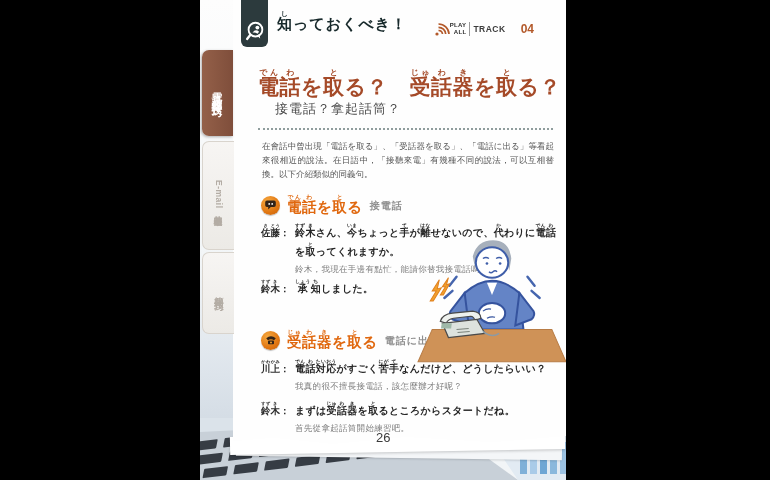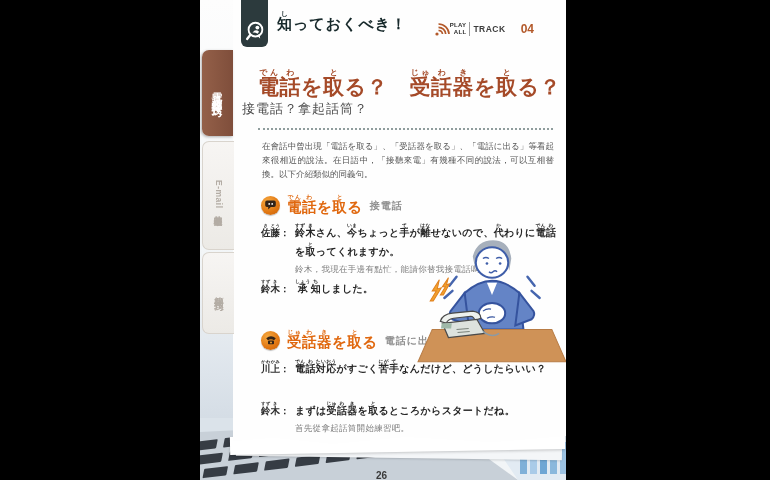--- a/index.html
+++ b/index.html
@@ -30,21 +30,21 @@
   .hdr-title{position:absolute;left:44px;top:10px;font-size:15px;font-weight:bold;color:#17292b;letter-spacing:1px;}
   .hdr-title rt{font-size:45%;font-weight:bold;}
   .audio{position:absolute;right:32px;top:21px;display:flex;align-items:center;gap:0;text-align:right;}
   .playall{font-size:6px;font-weight:bold;color:#2b2b2b;line-height:1.15;letter-spacing:.3px;}
   .adiv{width:1px;height:14px;background:#9a9a9a;margin:0 3px;}
   .track{font-size:8.5px;font-weight:bold;color:#3c3c3c;letter-spacing:.5px;}
   .tracknum{font-size:12px;font-weight:bold;color:#b3592a;margin-left:15px;}
   
   .ltitle{position:absolute;left:25px;top:57px;font-size:21px;font-weight:bold;color:#a54a28;letter-spacing:.5px;margin-top:11px;}
   .ltitle rt{font-size:38%;font-weight:bold;letter-spacing:0;}
-  .lsub{position:absolute;left:9px;top:100px;font-size:13px;color:#4a4a4a;letter-spacing:1px;}
+  .lsub{position:absolute;left:42px;top:100px;font-size:13px;color:#4a4a4a;letter-spacing:1px;}
   .dots{position:absolute;left:25px;right:13px;top:128px;border-top:2px dotted #8f9d9d;}
   .intro{position:absolute;left:29px;top:139px;width:292px;font-size:8.5px;line-height:1.65;color:#555;text-align:justify;}
   
   .sechead{position:absolute;display:flex;align-items:flex-end;gap:7px;}
   .sec1{left:28px;top:194px;} .sec2{left:28px;top:329px;}
   .sicon{width:19px;height:19px;border-radius:50%;flex:none;
          background:radial-gradient(circle at 35% 30%,#f7a93f,#e07612 60%,#c55f08 100%);
          display:flex;align-items:center;justify-content:center;box-shadow:0 1px 1px rgba(0,0,0,.25);}
   .stitle{font-size:14.5px;font-weight:bold;color:#e0680f;letter-spacing:.5px;line-height:1;}
   .stitle rt{font-size:40%;font-weight:bold;}
@@ -52,21 +52,21 @@
   
   .drow{position:absolute;display:flex;align-items:flex-start;}
   .d1{left:28px;top:223px;} .d2{left:28px;top:279px;} .d3{left:28px;top:359px;} .d4{left:28px;top:401px;}
   .speaker{width:34px;flex:none;font-size:9.5px;font-weight:bold;color:#2b2b2b;line-height:1.9;}
   .speaker rt{font-size:45%;font-weight:bold;}
   .dtext{width:262px;}
   .jp{font-size:10px;font-weight:bold;color:#262626;line-height:1.9;letter-spacing:.3px;}
   .jp rt{font-size:48%;font-weight:bold;}
   .zh{font-size:8.5px;color:#7d7d7d;margin-top:3px;letter-spacing:.3px;}
   .illus{position:absolute;left:183px;top:232px;z-index:1;}
-  .pagenum{position:absolute;left:176px;top:470px;font-size:10px;color:#3a3a3a;z-index:5;font-weight:bold;}
+  .pagenum{position:absolute;left:176px;top:430px;font-size:13px;color:#3a3a3a;z-index:5;}
 </style>
 </head>
 <body>
 
 <div class="stage">
   <div class="content">
 
     <svg class="photo" viewBox="0 0 366 62">
       <rect x="0" y="0" width="366" height="62" fill="#dbe3ea"></rect>
       <polygon points="0,14 240,2 320,62 0,62" fill="#c8d0d8"></polygon>
@@ -204,20 +204,21 @@
           </svg>
         </span>
         <span class="stitle"><ruby>受<rt>じゅ</rt></ruby><ruby>話<rt>わ</rt></ruby><ruby>器<rt>き</rt></ruby>を<ruby>取<rt>と</rt></ruby>る</span>
         <span class="ssub">電話に出る</span>
       </div>
 
       <div class="drow d3">
         <div class="speaker"><ruby>川<rt>かわ</rt></ruby><ruby>上<rt>かみ</rt></ruby>：</div>
         <div class="dtext">
           <div class="jp"><ruby>電<rt>でん</rt></ruby><ruby>話<rt>わ</rt></ruby><ruby>対<rt>たい</rt></ruby><ruby>応<rt>おう</rt></ruby>がすごく<ruby>苦<rt>にが</rt></ruby><ruby>手<rt>て</rt></ruby>なんだけど、どうしたらいい？</div>
+          <div class="zh">我真的很不擅長接電話，該怎麼辦才好呢？</div>
         </div>
       </div>
 
       <div class="drow d4">
         <div class="speaker"><ruby>鈴<rt>すず</rt></ruby><ruby>木<rt>き</rt></ruby>：</div>
         <div class="dtext">
           <div class="jp">まずは<ruby>受<rt>じゅ</rt></ruby><ruby>話<rt>わ</rt></ruby><ruby>器<rt>き</rt></ruby>を<ruby>取<rt>と</rt></ruby>るところからスタートだね。</div>
           <div class="zh">首先從拿起話筒開始練習吧。</div>
         </div>
       </div>

